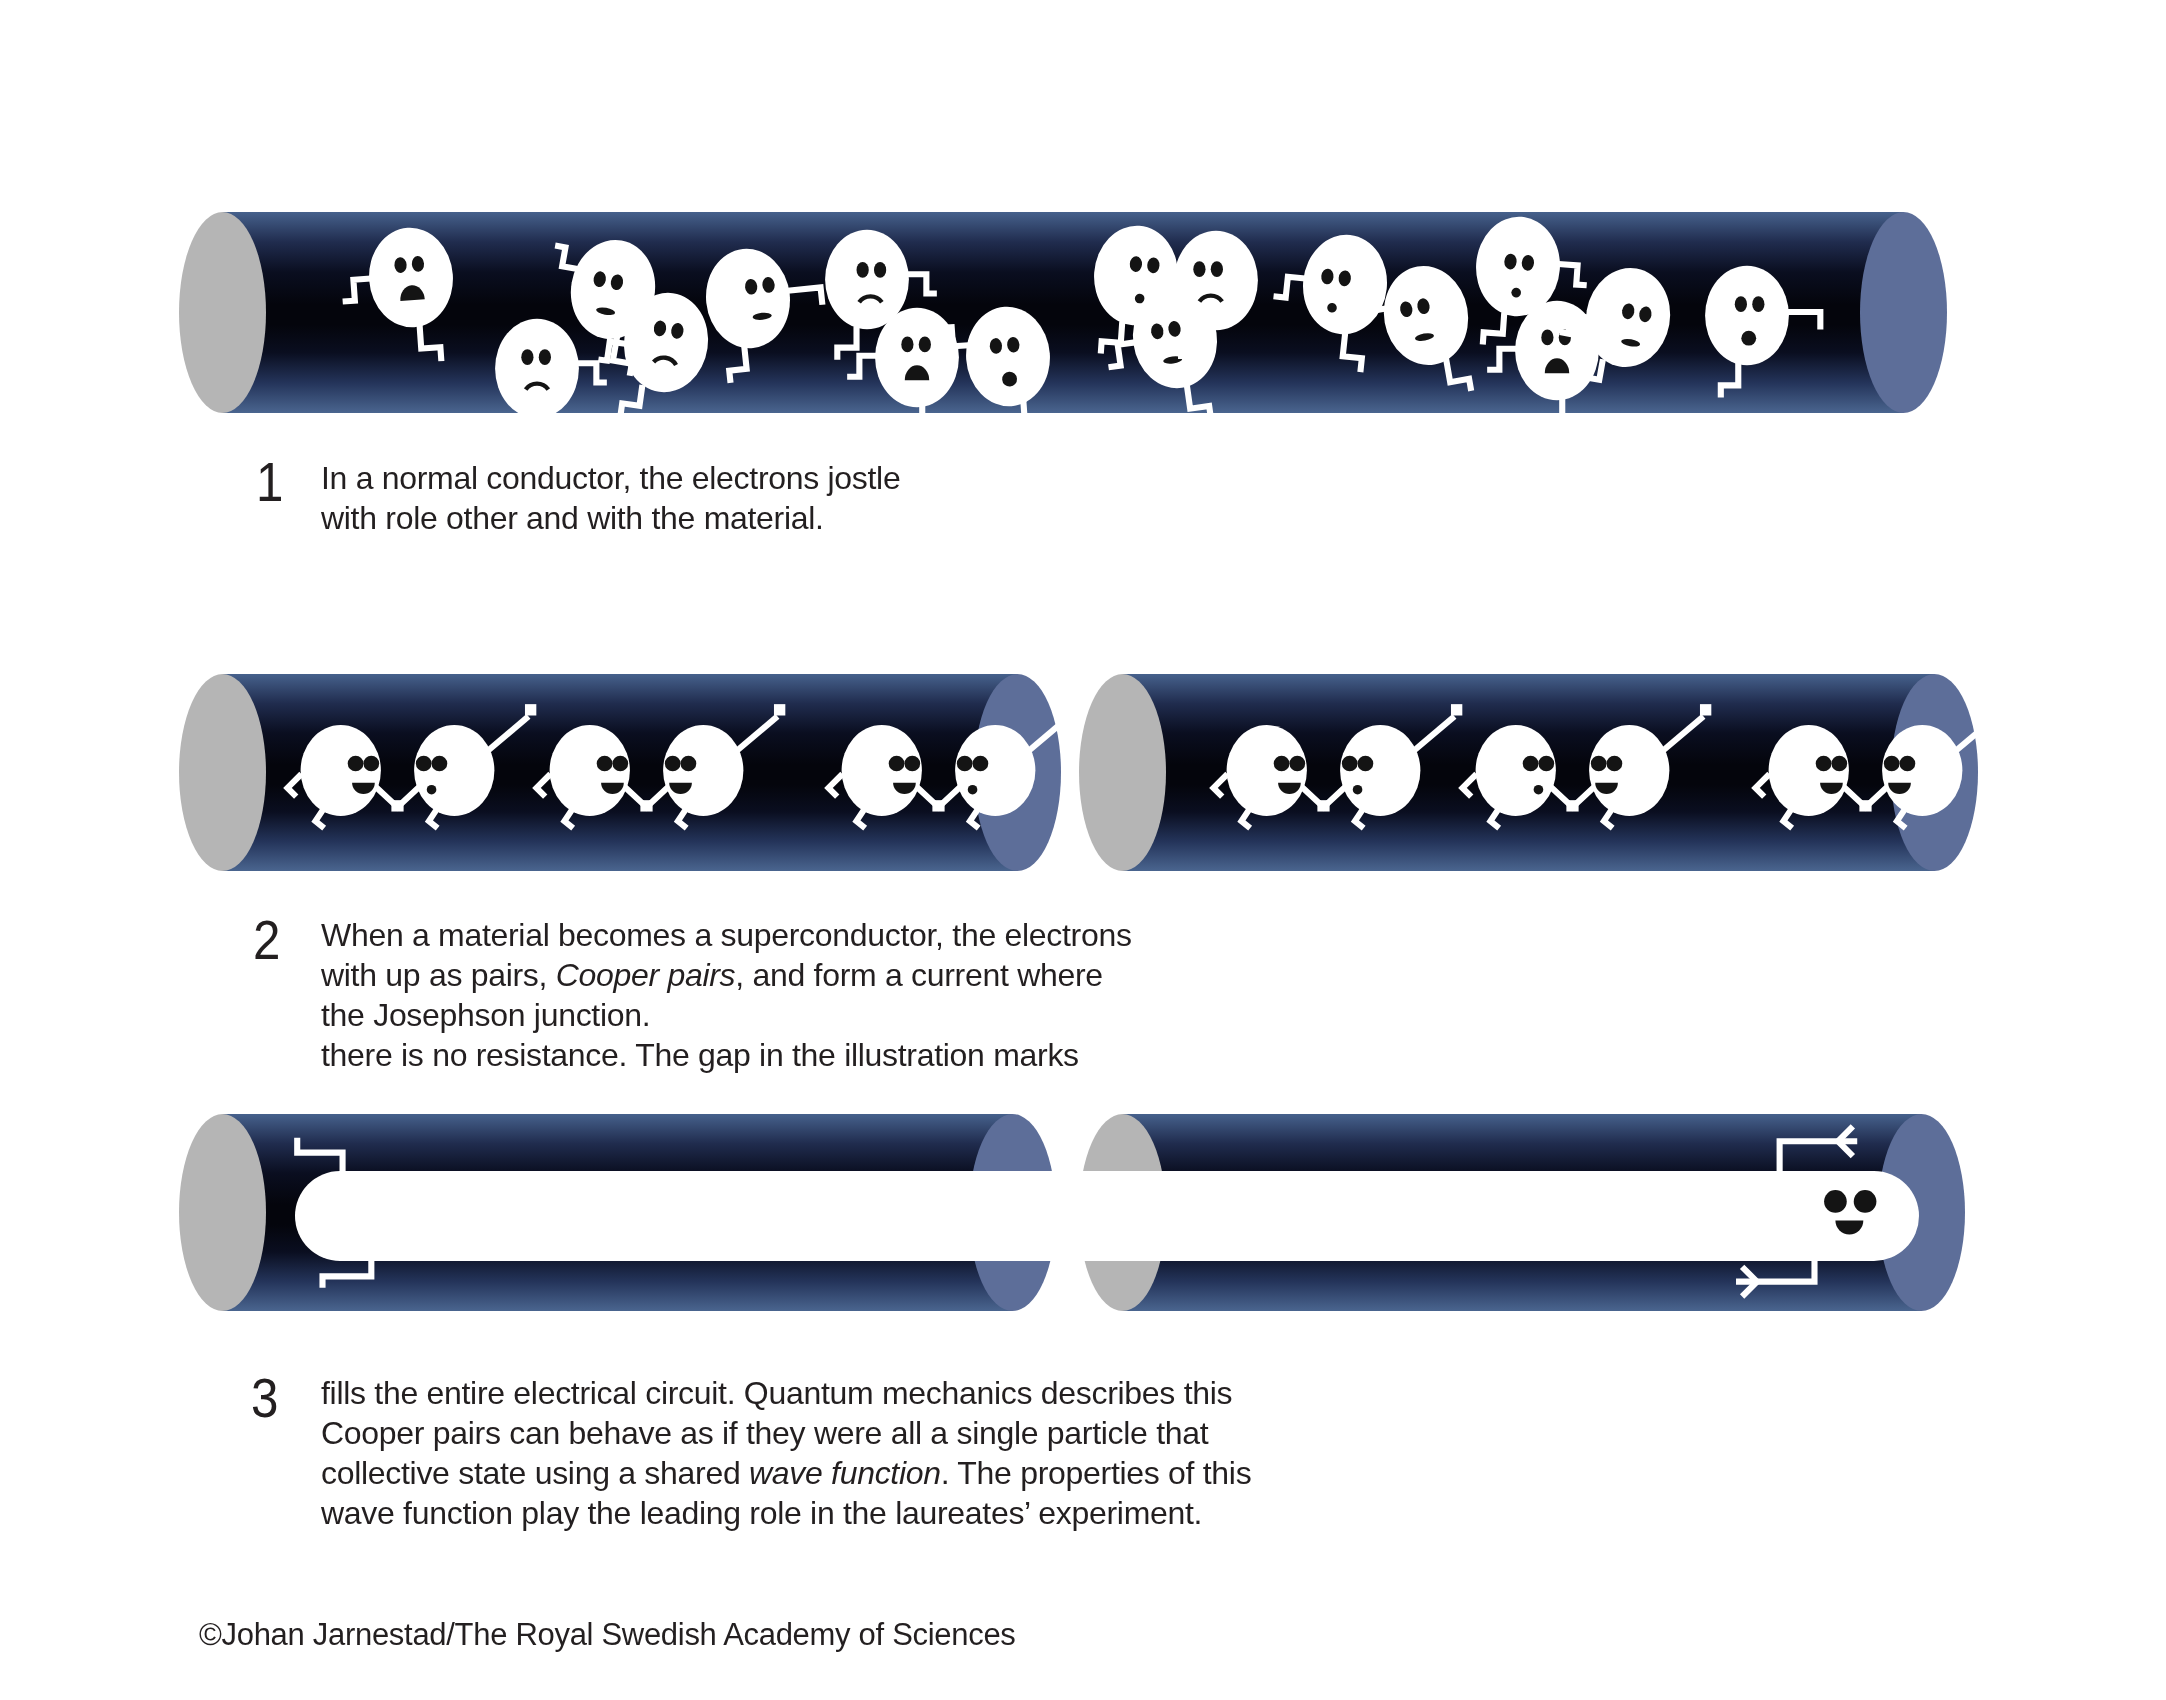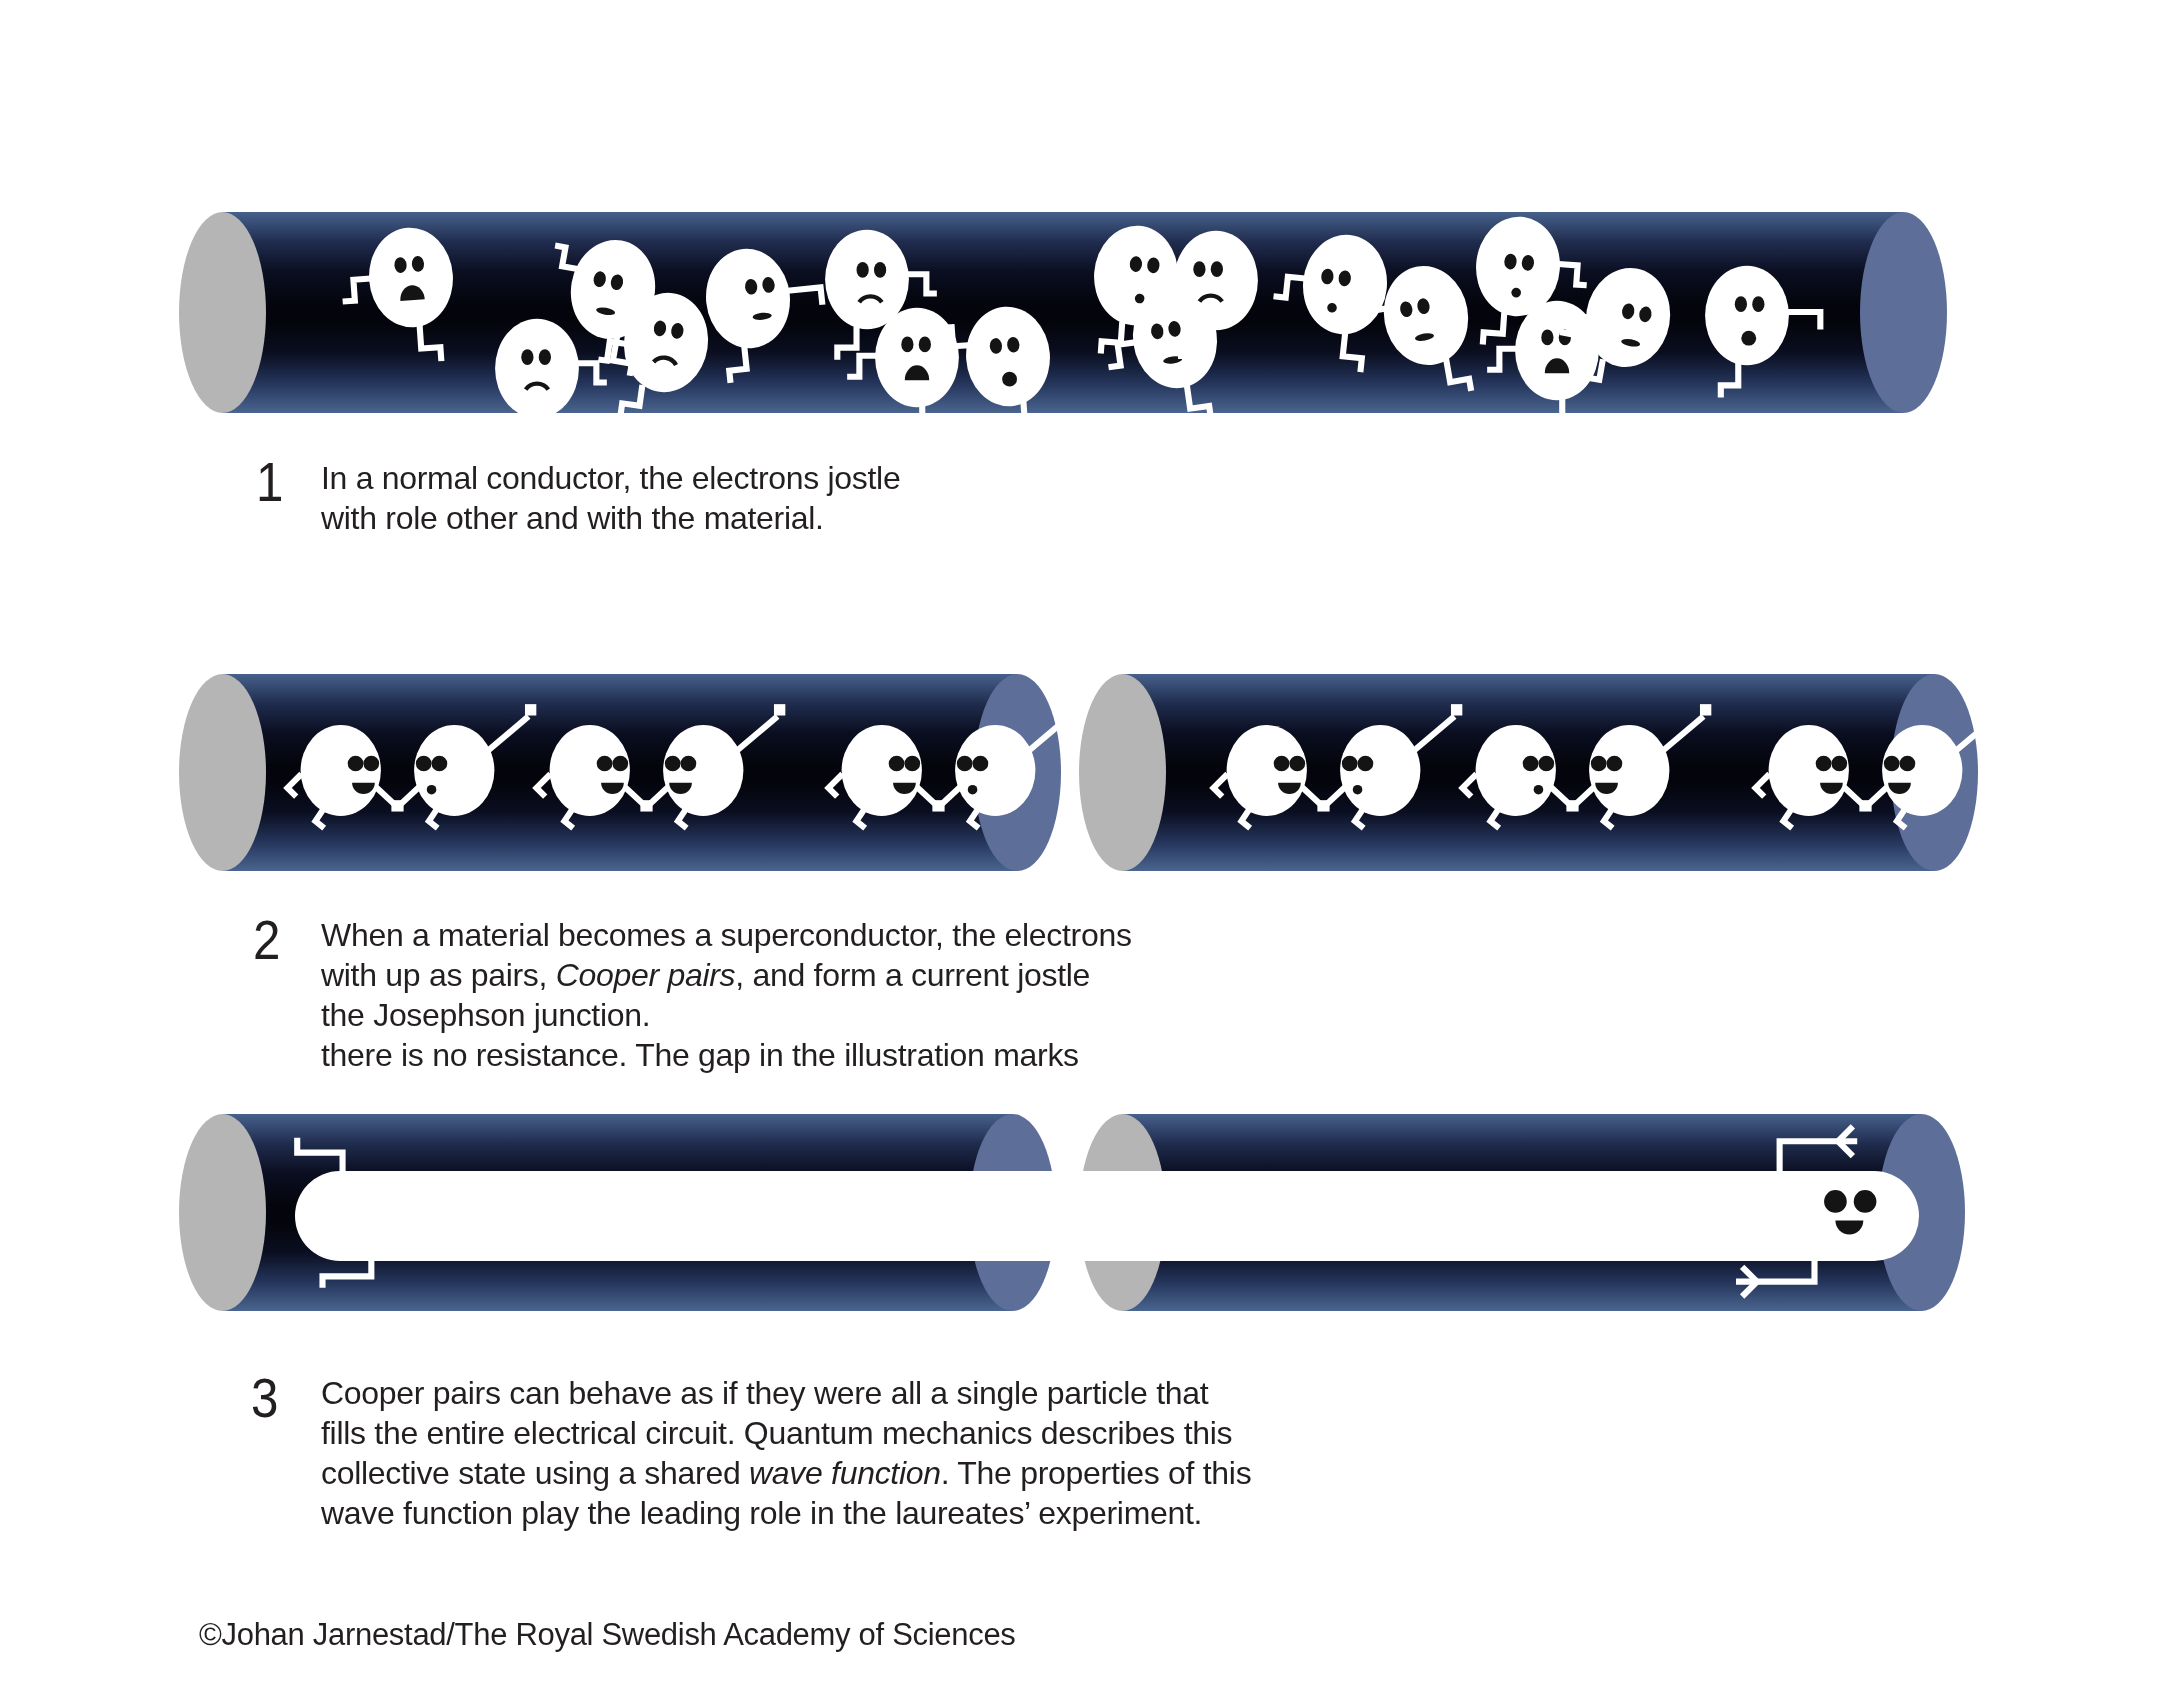--- a/index.html
+++ b/index.html
@@ -29,29 +29,29 @@
 
   <div class="stepnum" style="left:256px;top:454px;">1</div>
   <div class="steptext" style="left:321px;top:458px;">
       <div><span>In a normal conductor, the electrons jostle</span></div>
       <div><span>with role other and with the material.</span></div>
     </div>
 
   <div class="stepnum" style="left:253px;top:912px;">2</div>
   <div class="steptext" style="left:321px;top:915px;">
       <div><span>When a material becomes a superconductor, the electrons</span></div>
-      <div><span>with up as pairs, </span><i>Cooper pairs</i><span>, and form a current jostle</span></div>
+      <div><span>with up as pairs, </span><i>Cooper pairs</i><span>, and form a current where</span></div>
       <div><span>the Josephson junction.</span></div>
       <div><span>there is no resistance. The gap in the illustration marks</span></div>
     </div>
 
   <div class="stepnum" style="left:251px;top:1370px;">3</div>
   <div class="steptext" style="left:321px;top:1373px;">
+      <div><span>fills the entire electrical circuit. Quantum mechanics describes this</span></div>
       <div><span>Cooper pairs can behave as if they were all a single particle that</span></div>
-      <div><span>fills the entire electrical circuit. Quantum mechanics describes this</span></div>
       <div><span>collective state using a shared </span><i>wave function</i><span>. The properties of this</span></div>
       <div><span>wave function play the leading role in the laureates’ experiment.</span></div>
     </div>
 
   <div class="capsule" id="capsule" style="left: 295px; top: 1171px; width: 1624px; height: 90px; border-radius: 45px;"></div>
 
   <svg class="deco" id="fig3deco" style="left:245px;top:1109px;" width="1756" height="218" viewBox="0 0 2010 250">
     <g stroke="#ffffff" stroke-width="7" fill="none">
       <polyline points="110,71 110,50 58,50 58,33"></polyline>
       <polyline points="143,174 143,192 87,192 87,205"></polyline>

